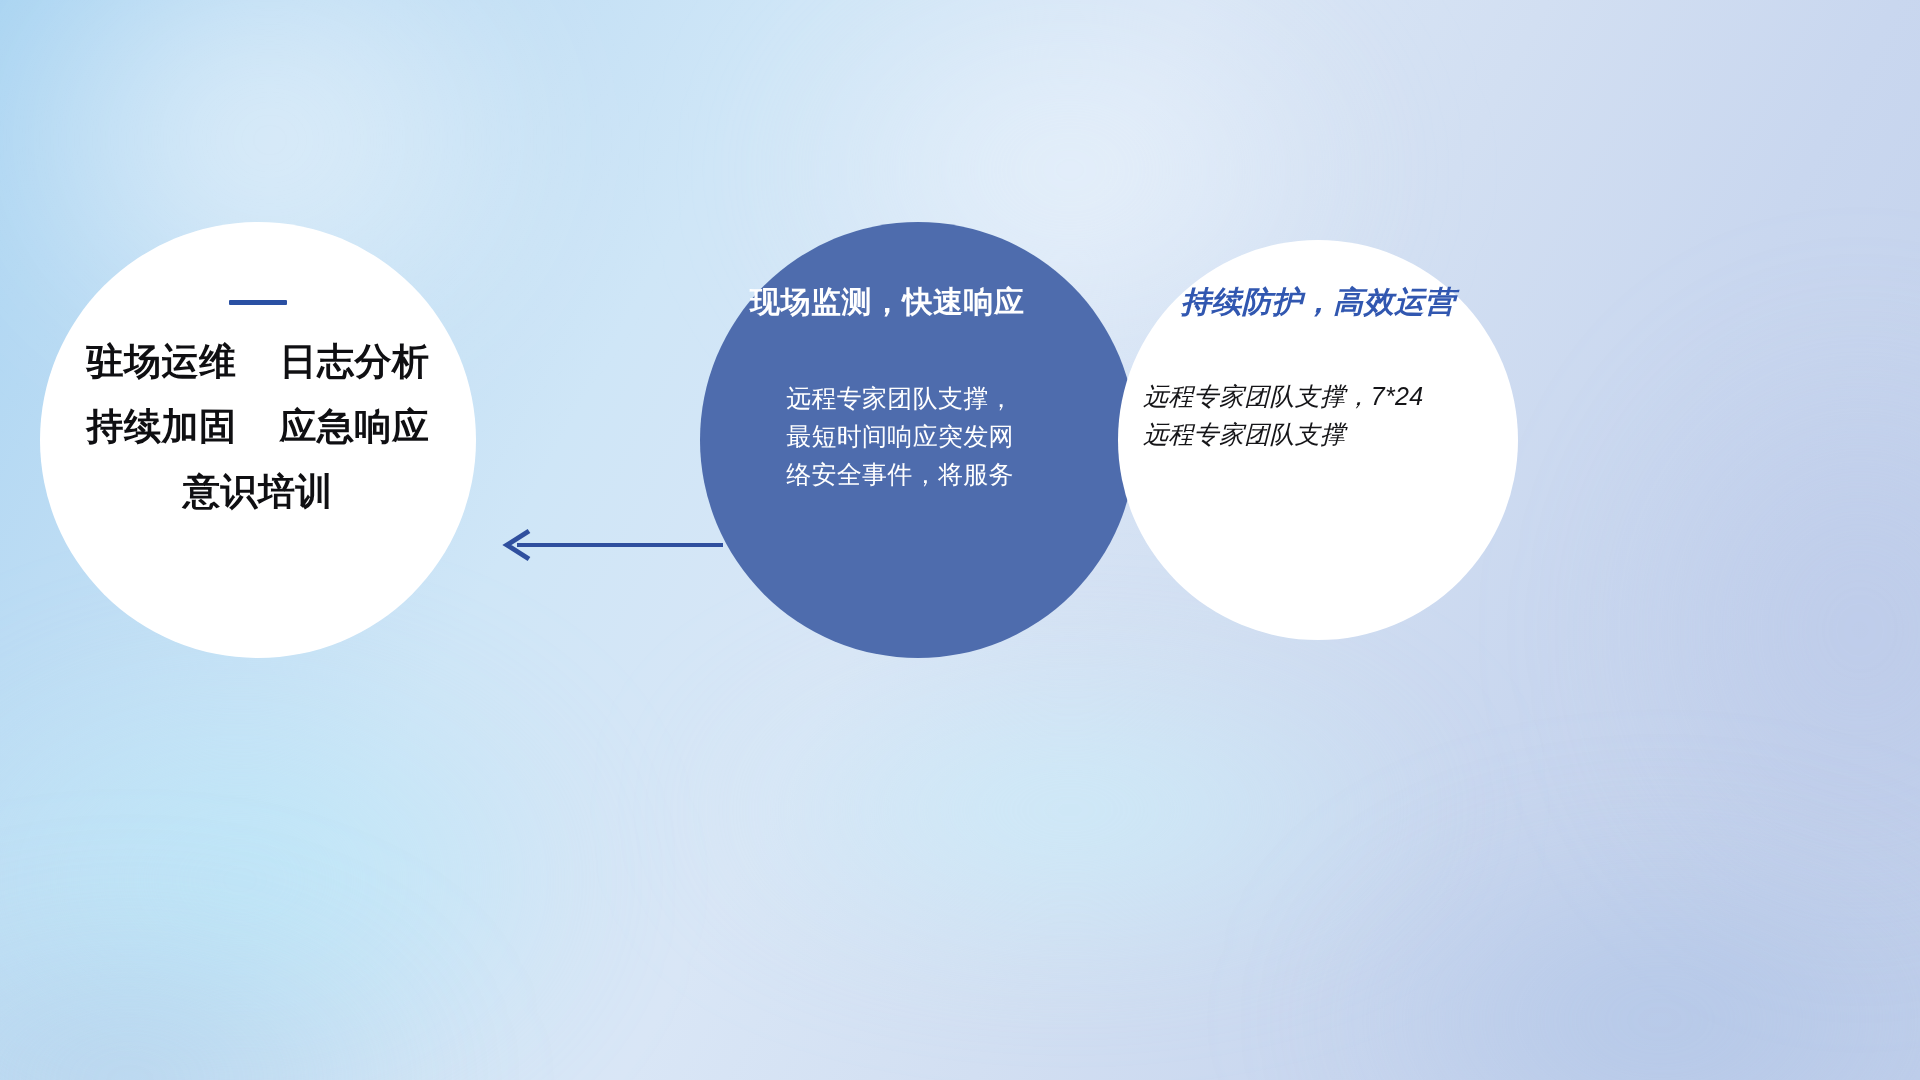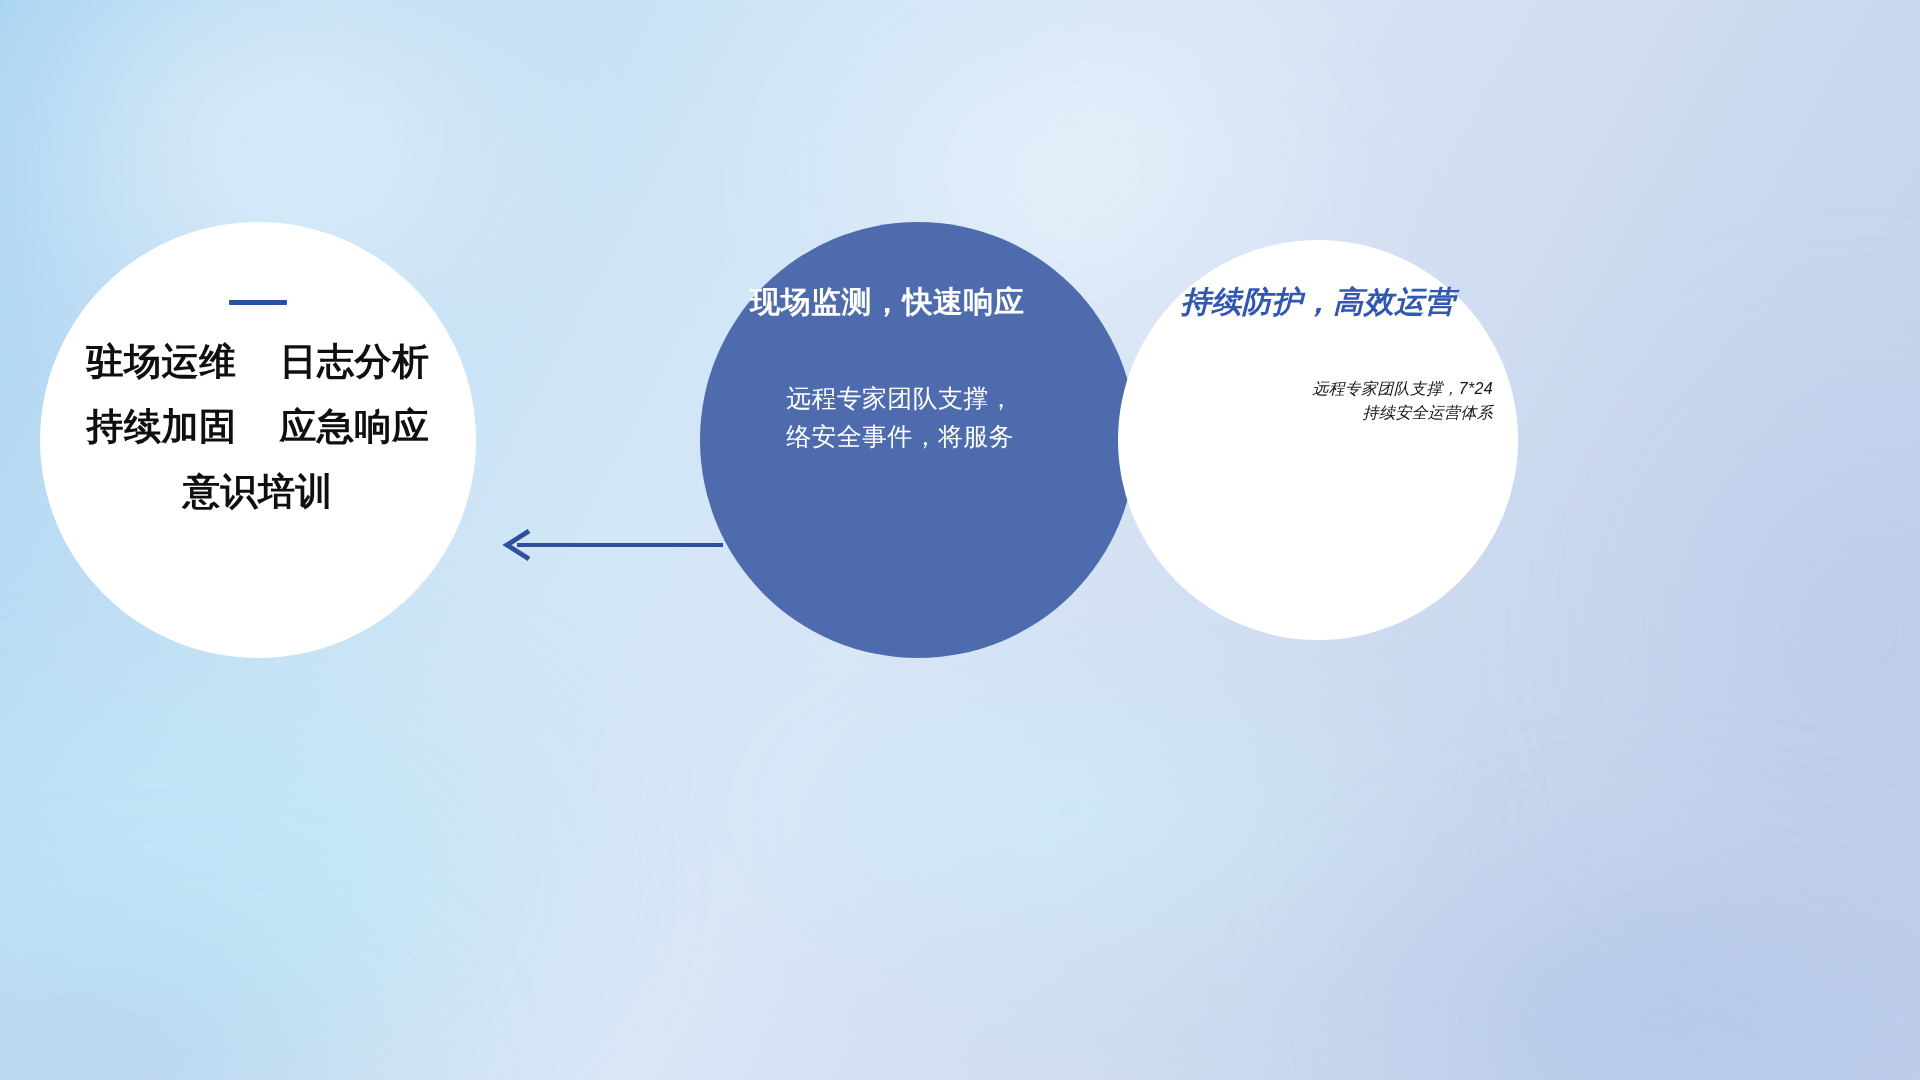--- a/index.html
+++ b/index.html
@@ -111,22 +111,22 @@
   
   #right-inner {
     position:absolute; left:20px; top:42px; width:360px;
     display:flex; flex-direction:column; align-items:center;font-style:italic;
   }
   #right-title {
     font-size:30px; font-weight:bold; color:#3157b0;
     letter-spacing:.5px; white-space:nowrap;
   }
   #right-body {
-    margin-top:54px; font-size:16px; color:#151518;
-    line-height:1.52; text-align:right; width:350px;
+    margin-top:54px; font-size:25px; color:#151518;
+    line-height:1.52; text-align:left; width:350px;
     letter-spacing:.3px;
   }
 
   
   #arrow {
     position:absolute; left:495px; top:520px;
     width:230px; height:50px; z-index:1;
   }
 </style>
 </head>
@@ -152,26 +152,27 @@
   <div class="left-line">驻场运维    日志分析</div>
   <div class="left-line">持续加固    应急响应</div>
   <div class="left-line">意识培训</div>
 </div>
 
 <div class="circle" id="circle-mid">
   <div id="mid-inner">
     <div id="mid-title">现场监测，快速响应</div>
     <div id="mid-body">
       <div>远程专家团队支撑，</div>
+      <div>最短时间响应突发网</div>
       <div>络安全事件，将服务</div>
     </div>
   </div>
 </div>
 
 <div class="circle" id="circle-right">
   <div id="right-inner">
     <div id="right-title">持续防护，高效运营</div>
     <div id="right-body">
       <div>远程专家团队支撑，7*24</div>
-      <div>持续安全运营体系</div>
+      <div>远程专家团队支撑</div>
     </div>
   </div>
 </div>
 
 </body></html>

